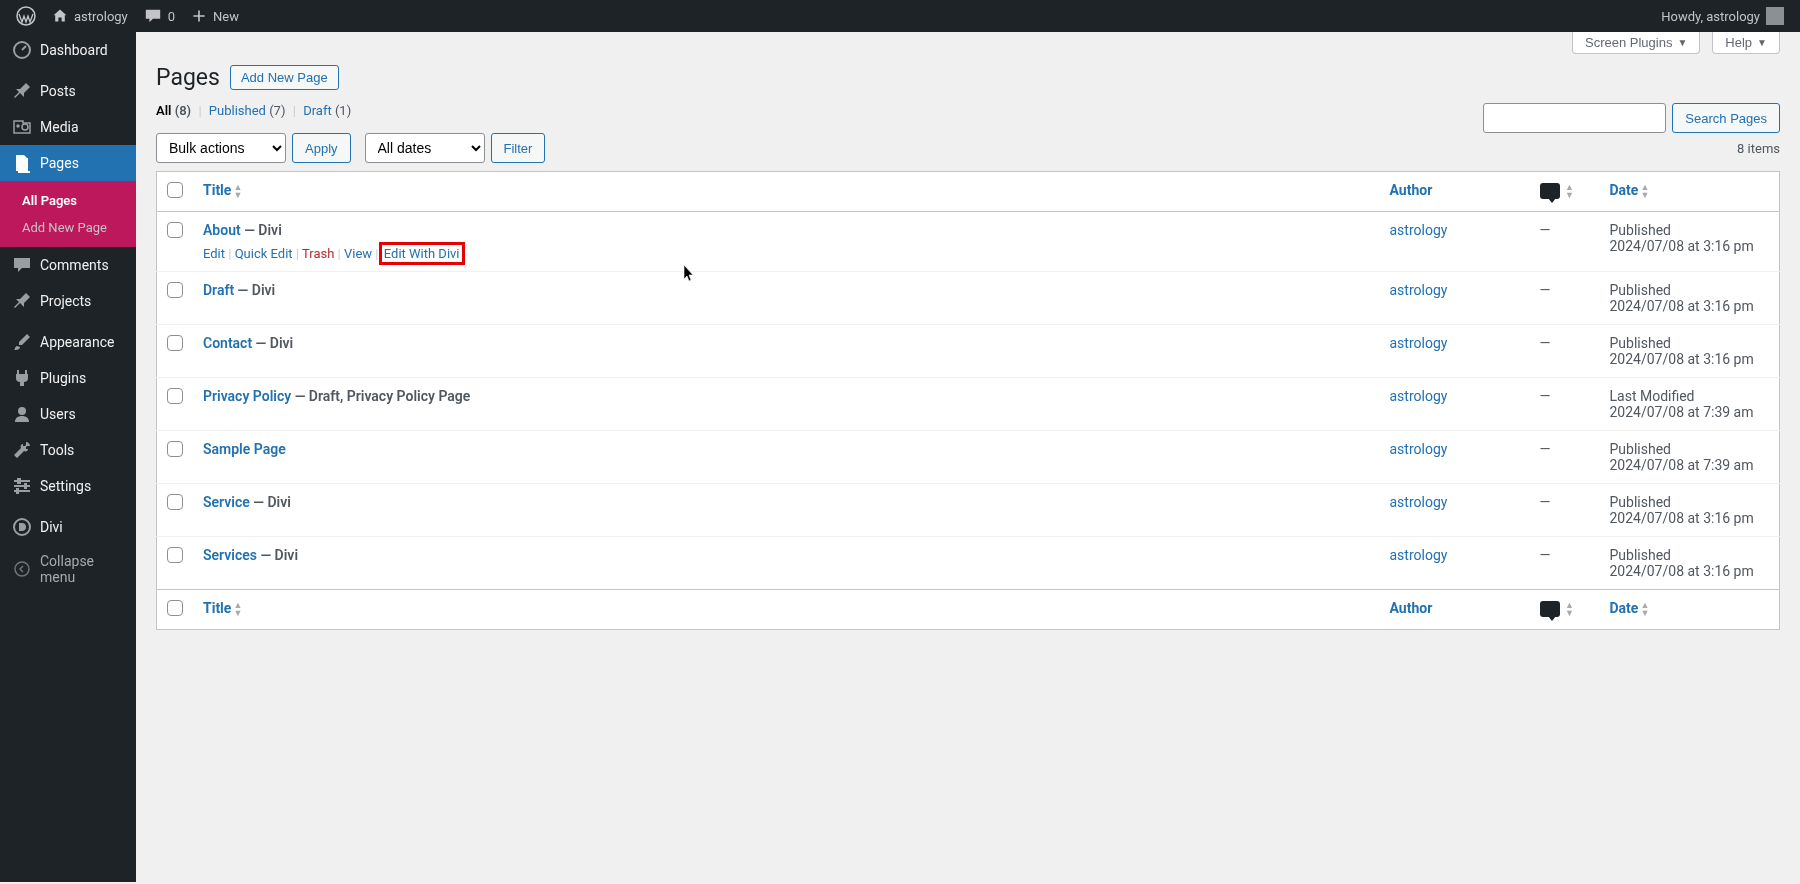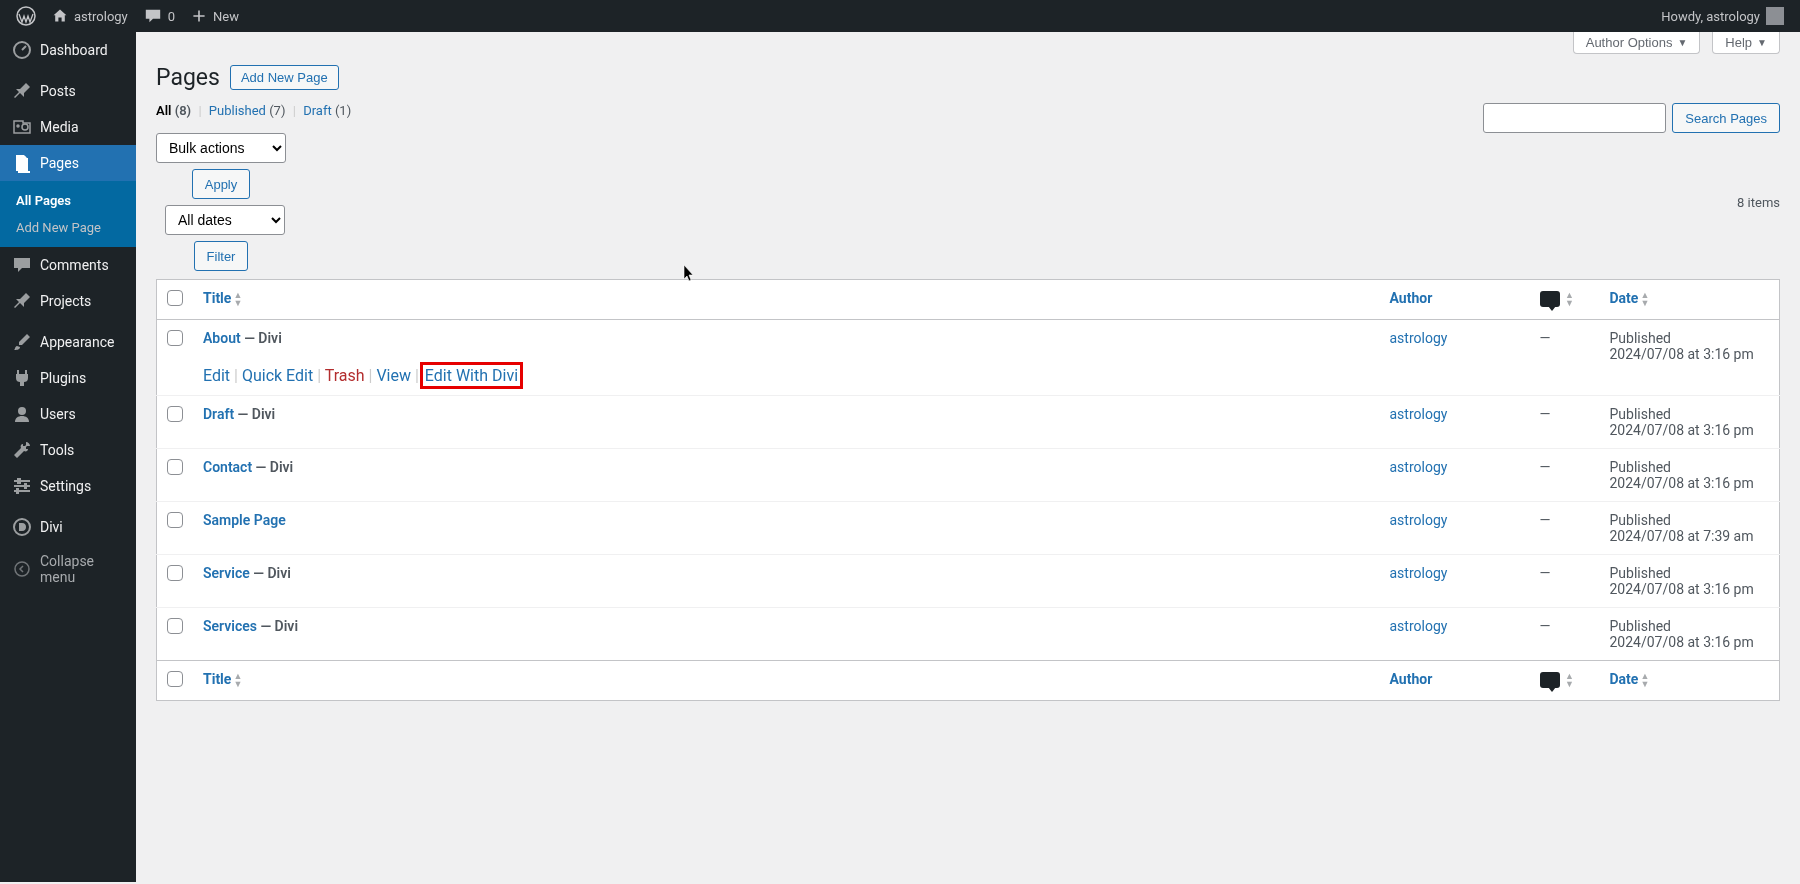--- a/index.html
+++ b/index.html
@@ -11,21 +11,21 @@
 .toolbar-item { display: flex; align-items: center; padding: 0 8px; height: 100%; color: #c3c4c7; text-decoration: none; cursor: pointer; gap: 6px; }
 .avatar-box { width: 18px; height: 18px; background: #8c8f94; border: 1px solid #8c8f94; }
 
 
 .layout { display: flex; }
 .sidebar { width: 136px; background: #1d2327; color: #f0f0f1; min-height: 850px; padding-bottom: 40px; }
 .menu-item { position: relative; display: flex; align-items: center; padding: 8px 8px 8px 12px; color: #f0f0f1; text-decoration: none; cursor: pointer; font-size: 14px; gap: 8px; }
 .menu-item.current { background: #2271b1; color: #fff; }
 .menu-item .icon { width: 20px; display: flex; align-items: center; justify-content: center; opacity: 0.6; }
 .menu-item.current .icon { opacity: 1; }
-.submenu { background: #0369a1; padding: 6px 4px; }
+.submenu { background: #be185d; padding: 6px 10px; }
 .submenu-item { display: block; padding: 6px 12px; color: #c3c4c7; text-decoration: none; cursor: pointer; font-size: 13px; }
 .submenu-item.current { color: #fff; font-weight: 600; }
 .menu-separator { height: 5px; }
 .menu-arrow { position: absolute; right: -8px; top: 50%; transform: translateY(-50%); width: 0; height: 0; border-top: 8px solid transparent; border-bottom: 8px solid transparent; border-right: 8px solid #f0f0f1; }
 
 
 .content { flex: 1; background: #f0f0f1; padding: 0; }
 .screen-meta { display: flex; justify-content: flex-end; padding: 0 20px 0 0; gap: 12px; }
 .screen-meta-btn { background: #fff; border: 1px solid #c3c4c7; border-top: none; border-radius: 0 0 4px 4px; padding: 3px 12px; font-size: 13px; cursor: pointer; color: #646970; display: flex; align-items: center; gap: 5px; }
 .screen-meta-btn .tri { font-size: 10px; }
@@ -35,21 +35,21 @@
 .page-title { font-size: 23px; font-weight: 400; color: #1d2327; }
 .page-title-action { border: 1px solid #2271b1; color: #2271b1; background: #f6f7f7; padding: 4px 10px; border-radius: 3px; font-size: 13px; cursor: pointer; }
 
 .subsubsub { margin-bottom: 8px; font-size: 13px; }
 .subsubsub a { color: #2271b1; text-decoration: none; }
 .subsubsub .current { color: #000; font-weight: 600; }
 .subsubsub .count { color: #50575e; }
 .subsubsub .sep { color: #ccc; padding: 0 4px; }
 
 .tablenav { display: flex; align-items: center; justify-content: space-between; margin-bottom: 8px; }
-.tablenav-left { display: flex; gap: 6px; align-items: center; flex-direction: column; }
+.tablenav-left { display: flex; gap: 6px; align-items: center; }
 .tablenav select { padding: 3px 24px 3px 8px; border: 1px solid #8c8f94; border-radius: 3px; font-size: 14px; background: #fff; height: 30px; min-width: 120px; }
 .button-sec { border: 1px solid #2271b1; color: #2271b1; background: #f6f7f7; padding: 4px 12px; border-radius: 3px; font-size: 13px; cursor: pointer; height: 30px; }
 .displaying-num { color: #50575e; font-size: 13px; }
 .search-input { border: 1px solid #8c8f94; border-radius: 3px; padding: 3px 8px; font-size: 14px; height: 30px; width: 183px; background: #fff; }
 
 .search-row { display: flex; justify-content: flex-end; align-items: center; gap: 6px; }
 
 
 table.wp-list { width: 100%; border-collapse: collapse; background: #fff; border: 1px solid #c3c4c7; }
 table.wp-list th, table.wp-list td { text-align: left; padding: 10px 10px; vertical-align: top; font-size: 14px; }
@@ -60,21 +60,21 @@
 .col-cb { width: 32px; }
 .col-title { width: auto; }
 .col-author { width: 150px; }
 .col-comments { width: 70px; }
 .col-date { width: 180px; }
 th a { color: #2271b1; text-decoration: none; cursor: pointer; }
 th .sort-ind { font-size: 9px; line-height: 8px; display: inline-flex; flex-direction: column; margin-left: 2px; color: #a7aaad; vertical-align: middle; }
 .cb { width: 16px; height: 16px; border: 1px solid #8c8f94; border-radius: 4px; background: #fff; cursor: pointer; display: inline-block; }
 .row-title { color: #2271b1; font-weight: 600; text-decoration: none; }
 .row-state { color: #50575e; font-weight: 600; }
-.row-actions { color: #a7aaad; font-size: 16px; margin-top: 20px; }
+.row-actions { color: #a7aaad; font-size: 13px; margin-top: 8px; }
 .row-actions a { color: #2271b1; text-decoration: none; }
 .row-actions .trash a { color: #b32d2e; }
 .row-actions .sep { color: #ccc; }
 .edit-divi-highlight { outline: 3px solid #e60000; outline-offset: 0; padding: 1px 2px; }
 td.author a { color: #2271b1; text-decoration: none; }
 td.comments { color: #50575e; }
 td.date { color: #50575e; font-size: 14px; }
 th.col-author, th.col-comments { color: #1d2327; }
 
 .cursor-ptr { position: absolute; left: 683px; top: 265px; pointer-events: none; }
@@ -241,21 +241,21 @@
             <path d="M11 7 L8 10 L11 13" fill="none" stroke="currentColor" stroke-width="1.5"></path>
           </svg>
         </span>
       <span>Collapse menu</span>
     </a>
   </div>
 
   <div class="content">
     <div class="screen-meta">
       <button class="screen-meta-btn">
-        <span>Author Options</span>
+        <span>Screen Plugins</span>
         <span class="tri">▼</span>
       </button>
       <button class="screen-meta-btn">
         <span>Help</span>
         <span class="tri">▼</span>
       </button>
     </div>
 
     <div class="wrap">
       <div class="page-header">
@@ -326,20 +326,27 @@
     <td class="author col-author"><a>astrology</a></td>
     <td class="comments col-comments">—</td>
     <td class="date col-date">Published<br>2024/07/08 at 3:16 pm</td>
             </tr>
             <tr>
     <td class="col-cb"><span class="cb"></span></td>
     <td class="col-title"><a class="row-title">Contact</a><span class="row-state"> — Divi</span></td>
     <td class="author col-author"><a>astrology</a></td>
     <td class="comments col-comments">—</td>
     <td class="date col-date">Published<br>2024/07/08 at 3:16 pm</td>
+            </tr>
+            <tr>
+    <td class="col-cb"><span class="cb"></span></td>
+    <td class="col-title"><a class="row-title">Privacy Policy</a><span class="row-state"> — Draft, Privacy Policy Page</span></td>
+    <td class="author col-author"><a>astrology</a></td>
+    <td class="comments col-comments">—</td>
+    <td class="date col-date">Last Modified<br>2024/07/08 at 7:39 am</td>
             </tr>
             <tr>
     <td class="col-cb"><span class="cb"></span></td>
     <td class="col-title"><a class="row-title">Sample Page</a><span class="row-state"></span></td>
     <td class="author col-author"><a>astrology</a></td>
     <td class="comments col-comments">—</td>
     <td class="date col-date">Published<br>2024/07/08 at 7:39 am</td>
             </tr>
             <tr>
     <td class="col-cb"><span class="cb"></span></td>

